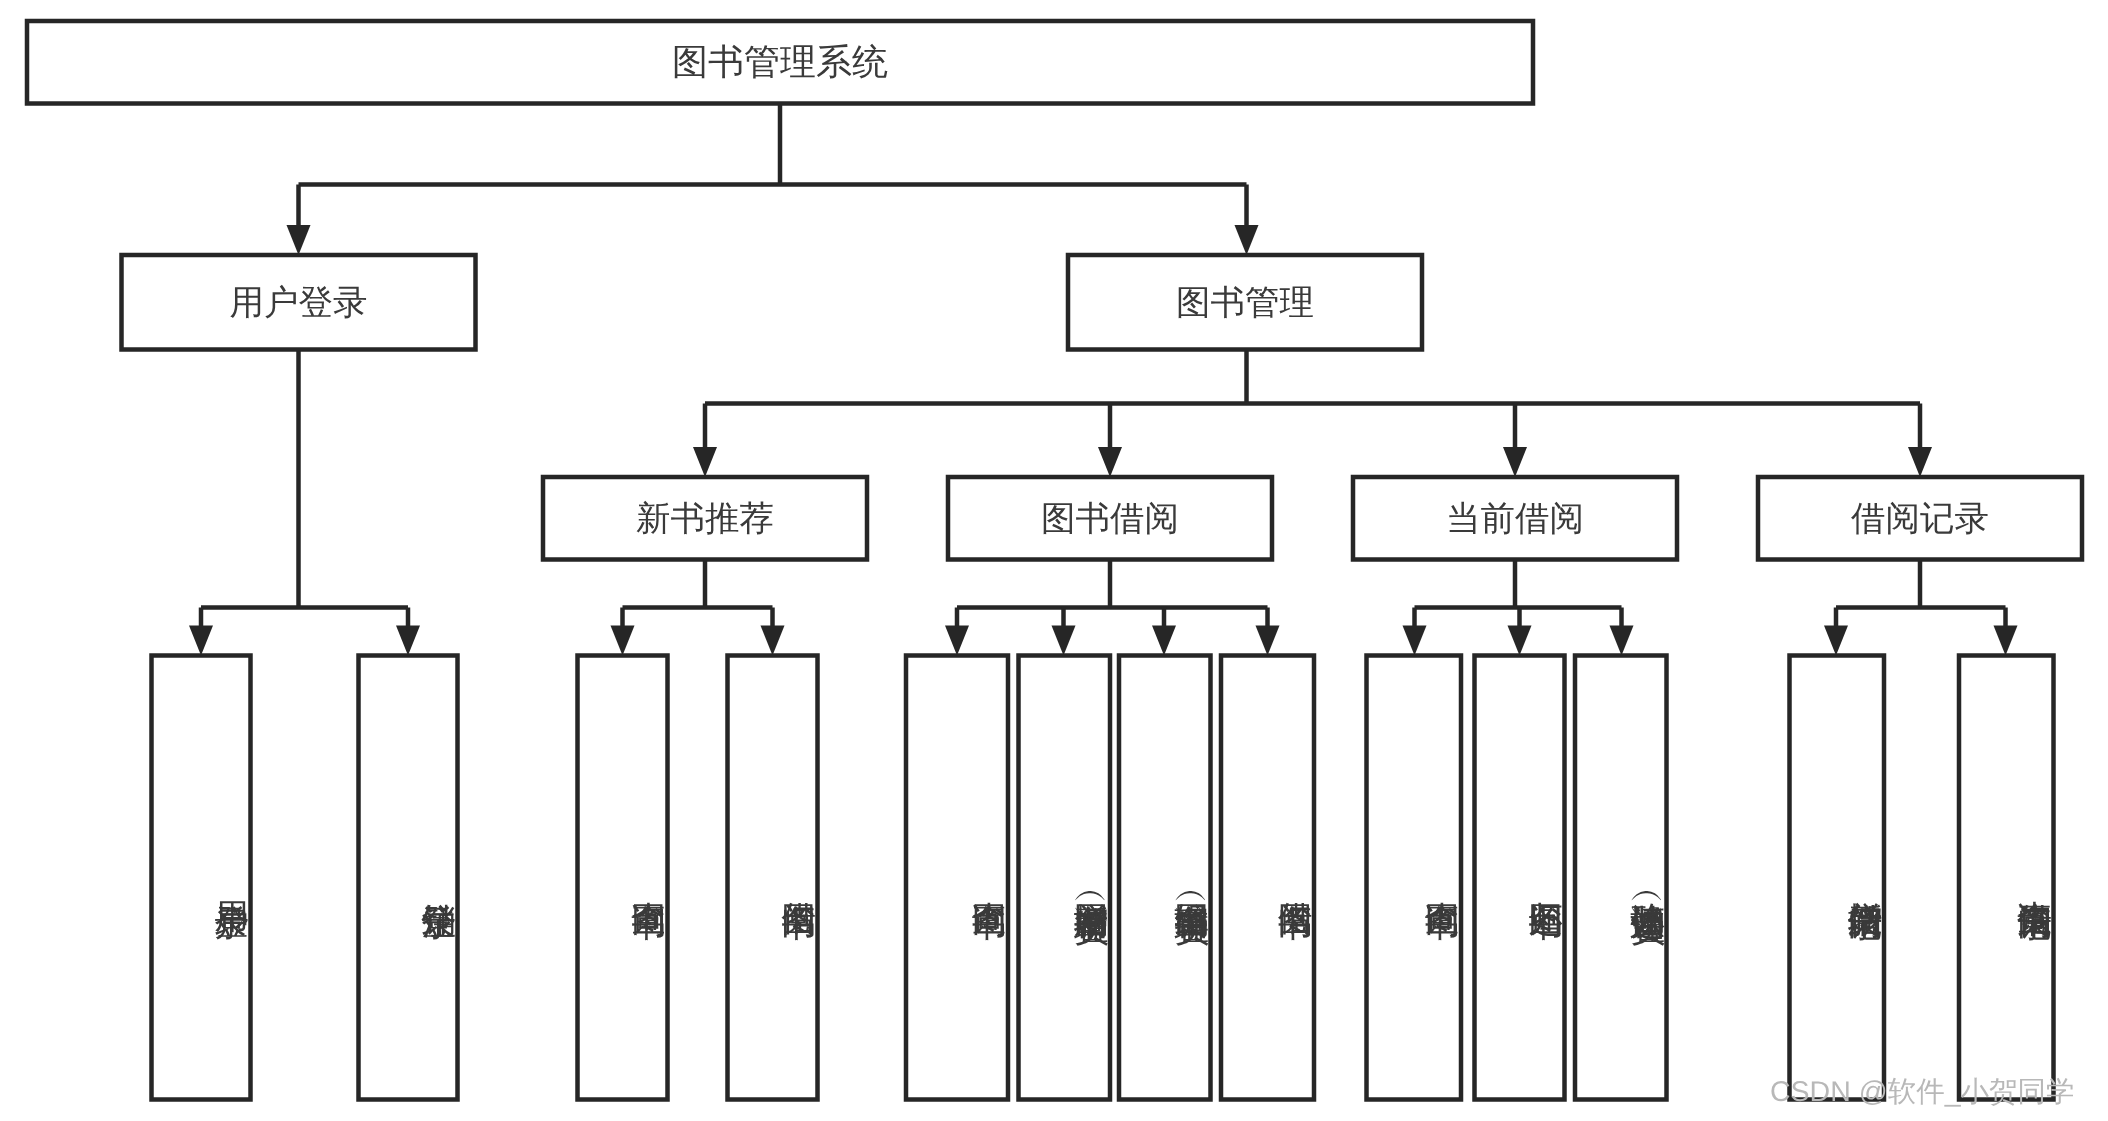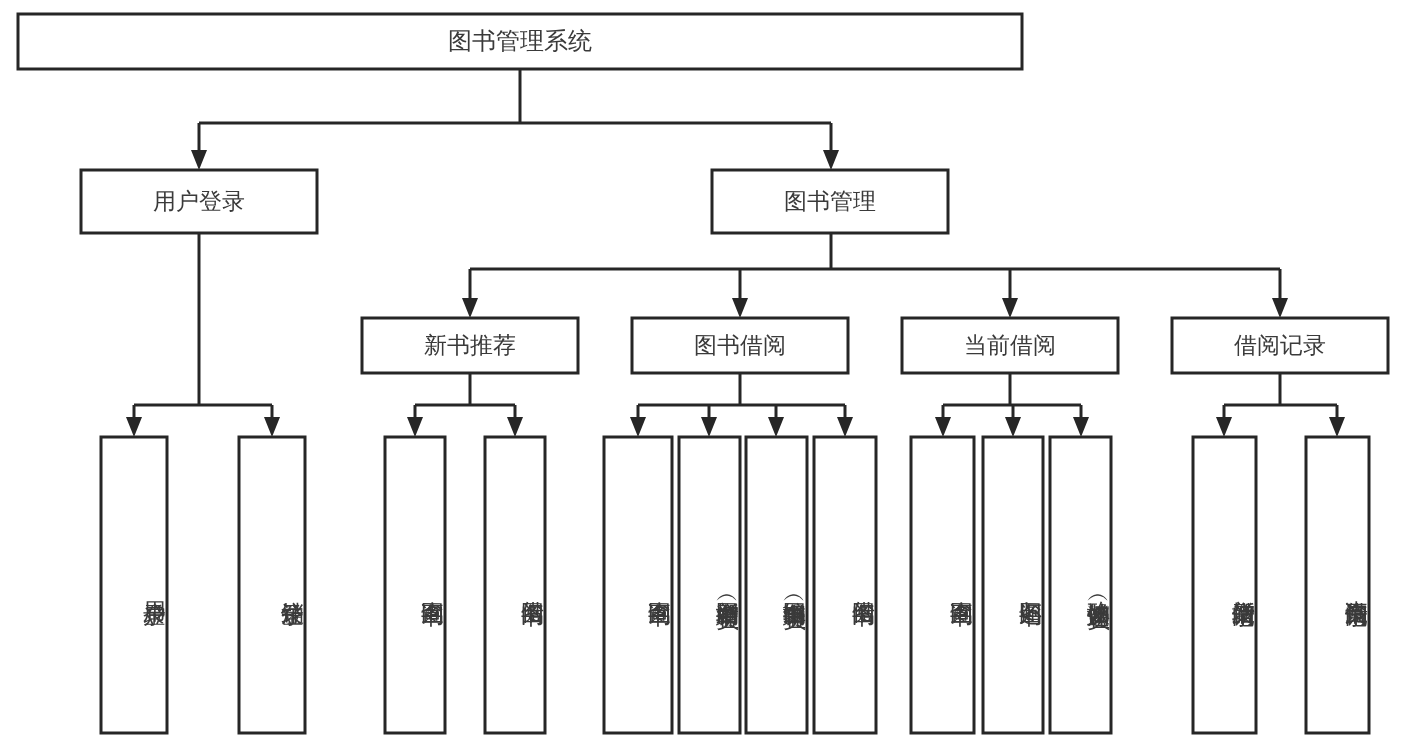--- a/index.html
+++ b/index.html
@@ -223,13 +223,14 @@
   <div class="leaf-label centered" style="left:604px; top:437px; width:68px; height:296px;">查询图书</div>
   <div class="leaf-label" style="left:679px; top:442px; width:61px; height:291px;">新增图书（管理员）</div>
   <div class="leaf-label" style="left:746px; top:442px; width:61px; height:291px;">编辑图书（管理员）</div>
   <div class="leaf-label centered" style="left:814px; top:437px; width:62px; height:296px;">借阅图书</div>
   <div class="leaf-label centered" style="left:911px; top:437px; width:63px; height:296px;">查询图书</div>
   <div class="leaf-label centered" style="left:983px; top:437px; width:60px; height:296px;">归还图书</div>
   <div class="leaf-label" style="left:1050px; top:442px; width:61px; height:291px;">确认归还（管理员）</div>
   <div class="leaf-label centered" style="left:1193px; top:437px; width:63px; height:296px;">新增借阅记录</div>
   <div class="leaf-label centered" style="left:1306px; top:437px; width:63px; height:296px;">查询借阅记录</div>
 
+  <div class="watermark">CSDN @软件_小贺同学</div>
 </div>
 
 </body></html>

